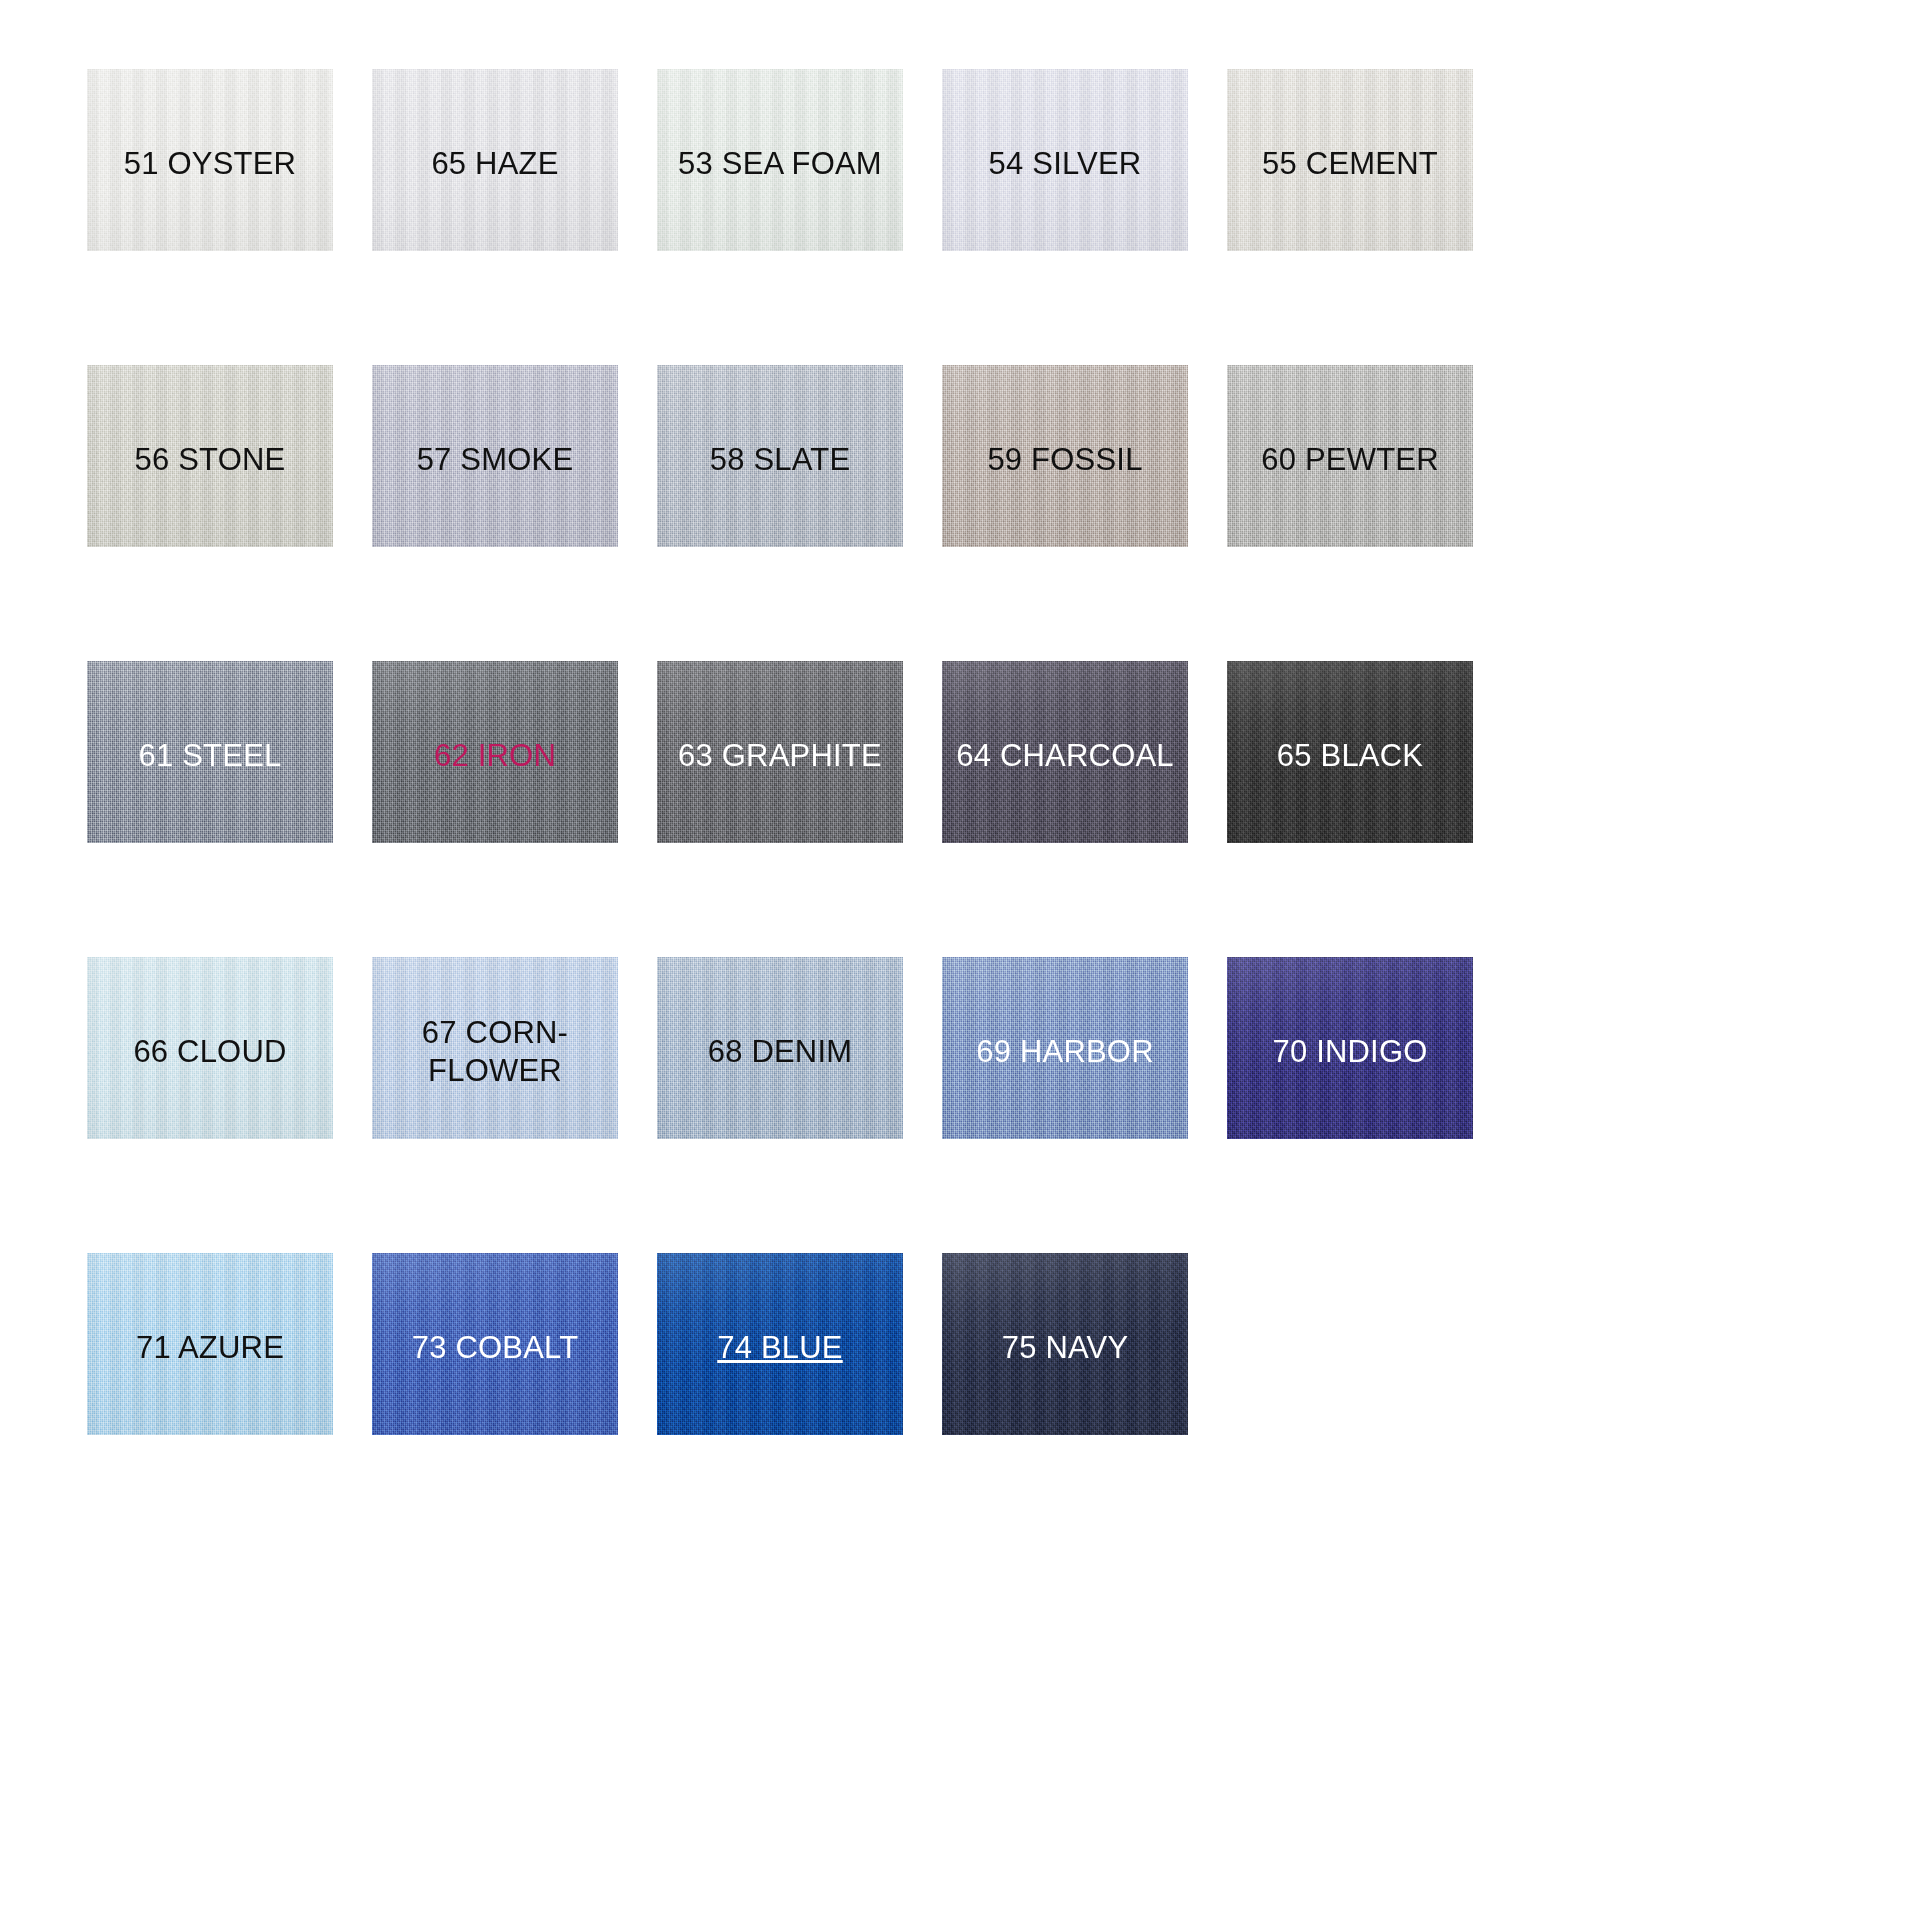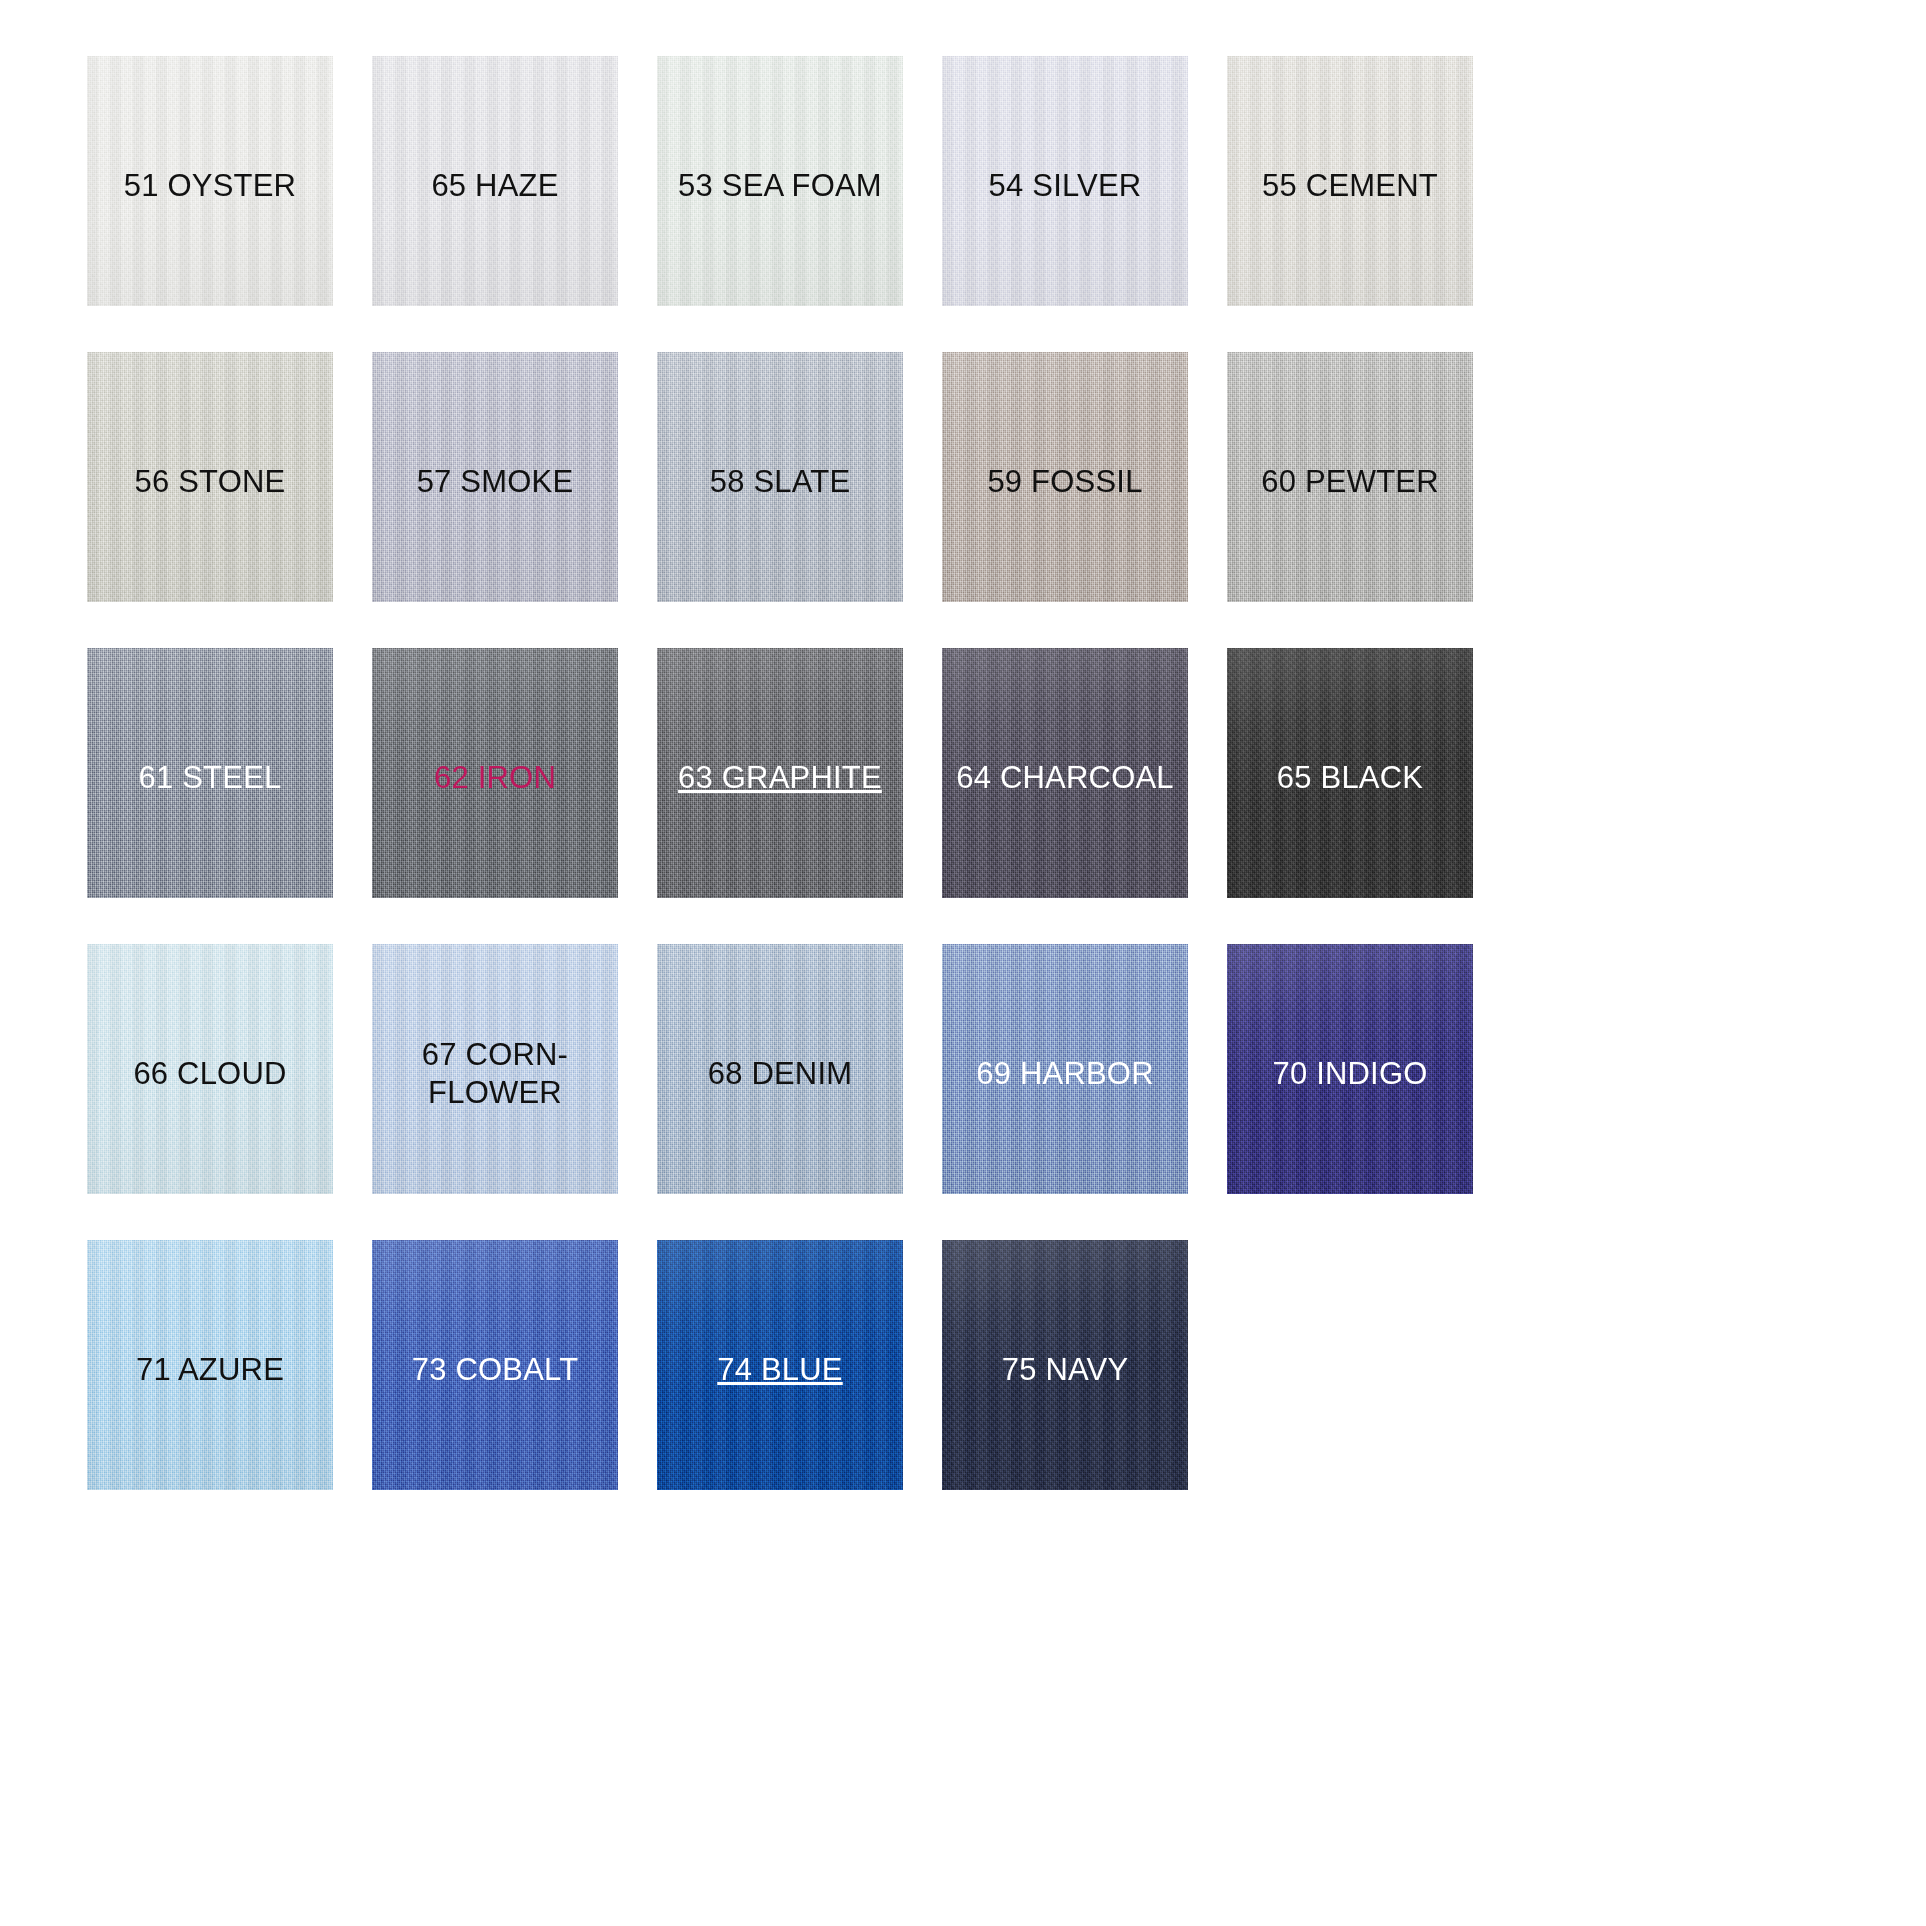--- a/index.html
+++ b/index.html
@@ -17,23 +17,24 @@
     box-sizing:border-box;
     padding:56px 0 0 87px;
     display:grid;
     grid-template-columns:repeat(5,246px);
     grid-template-rows:repeat(5,250px);
     column-gap:39px;
     row-gap:46px;
   }
   .swatch{
     position:relative;
-    width:246px;height:250px;
+    width:246px;height:182px;
     overflow:hidden;
     isolation:isolate;
+    margin-top:13px;
   }
   
   .swatch-color{
     position:absolute;inset:0;
     z-index:0;
   }
   
   .swatch-weave{
     position:absolute;inset:-4px;
     z-index:1;
@@ -182,21 +183,21 @@
       <div class="swatch-weave"></div>
       <div class="swatch-slub"></div>
       <div class="swatch-shade"></div>
       <div class="swatch-label light-text" style="color: #be185d;">62 IRON</div>
     </div>
     <div class="swatch">
       <div class="swatch-color" style="background-color: rgb(94, 95, 99);"></div>
       <div class="swatch-weave"></div>
       <div class="swatch-slub"></div>
       <div class="swatch-shade"></div>
-      <div class="swatch-label light-text" style="color: rgb(255, 255, 255); text-decoration: underline;">63 GRAPHITE</div>
+      <div class="swatch-label light-text" style="color: rgb(255, 255, 255);">63 GRAPHITE</div>
     </div>
     <div class="swatch">
       <div class="swatch-color" style="background-color: rgb(74, 71, 84);"></div>
       <div class="swatch-weave"></div>
       <div class="swatch-slub"></div>
       <div class="swatch-shade"></div>
       <div class="swatch-label light-text" style="color: rgb(255, 255, 255);">64 CHARCOAL</div>
     </div>
     <div class="swatch">
       <div class="swatch-color" style="background-color: rgb(46, 46, 46);"></div>

